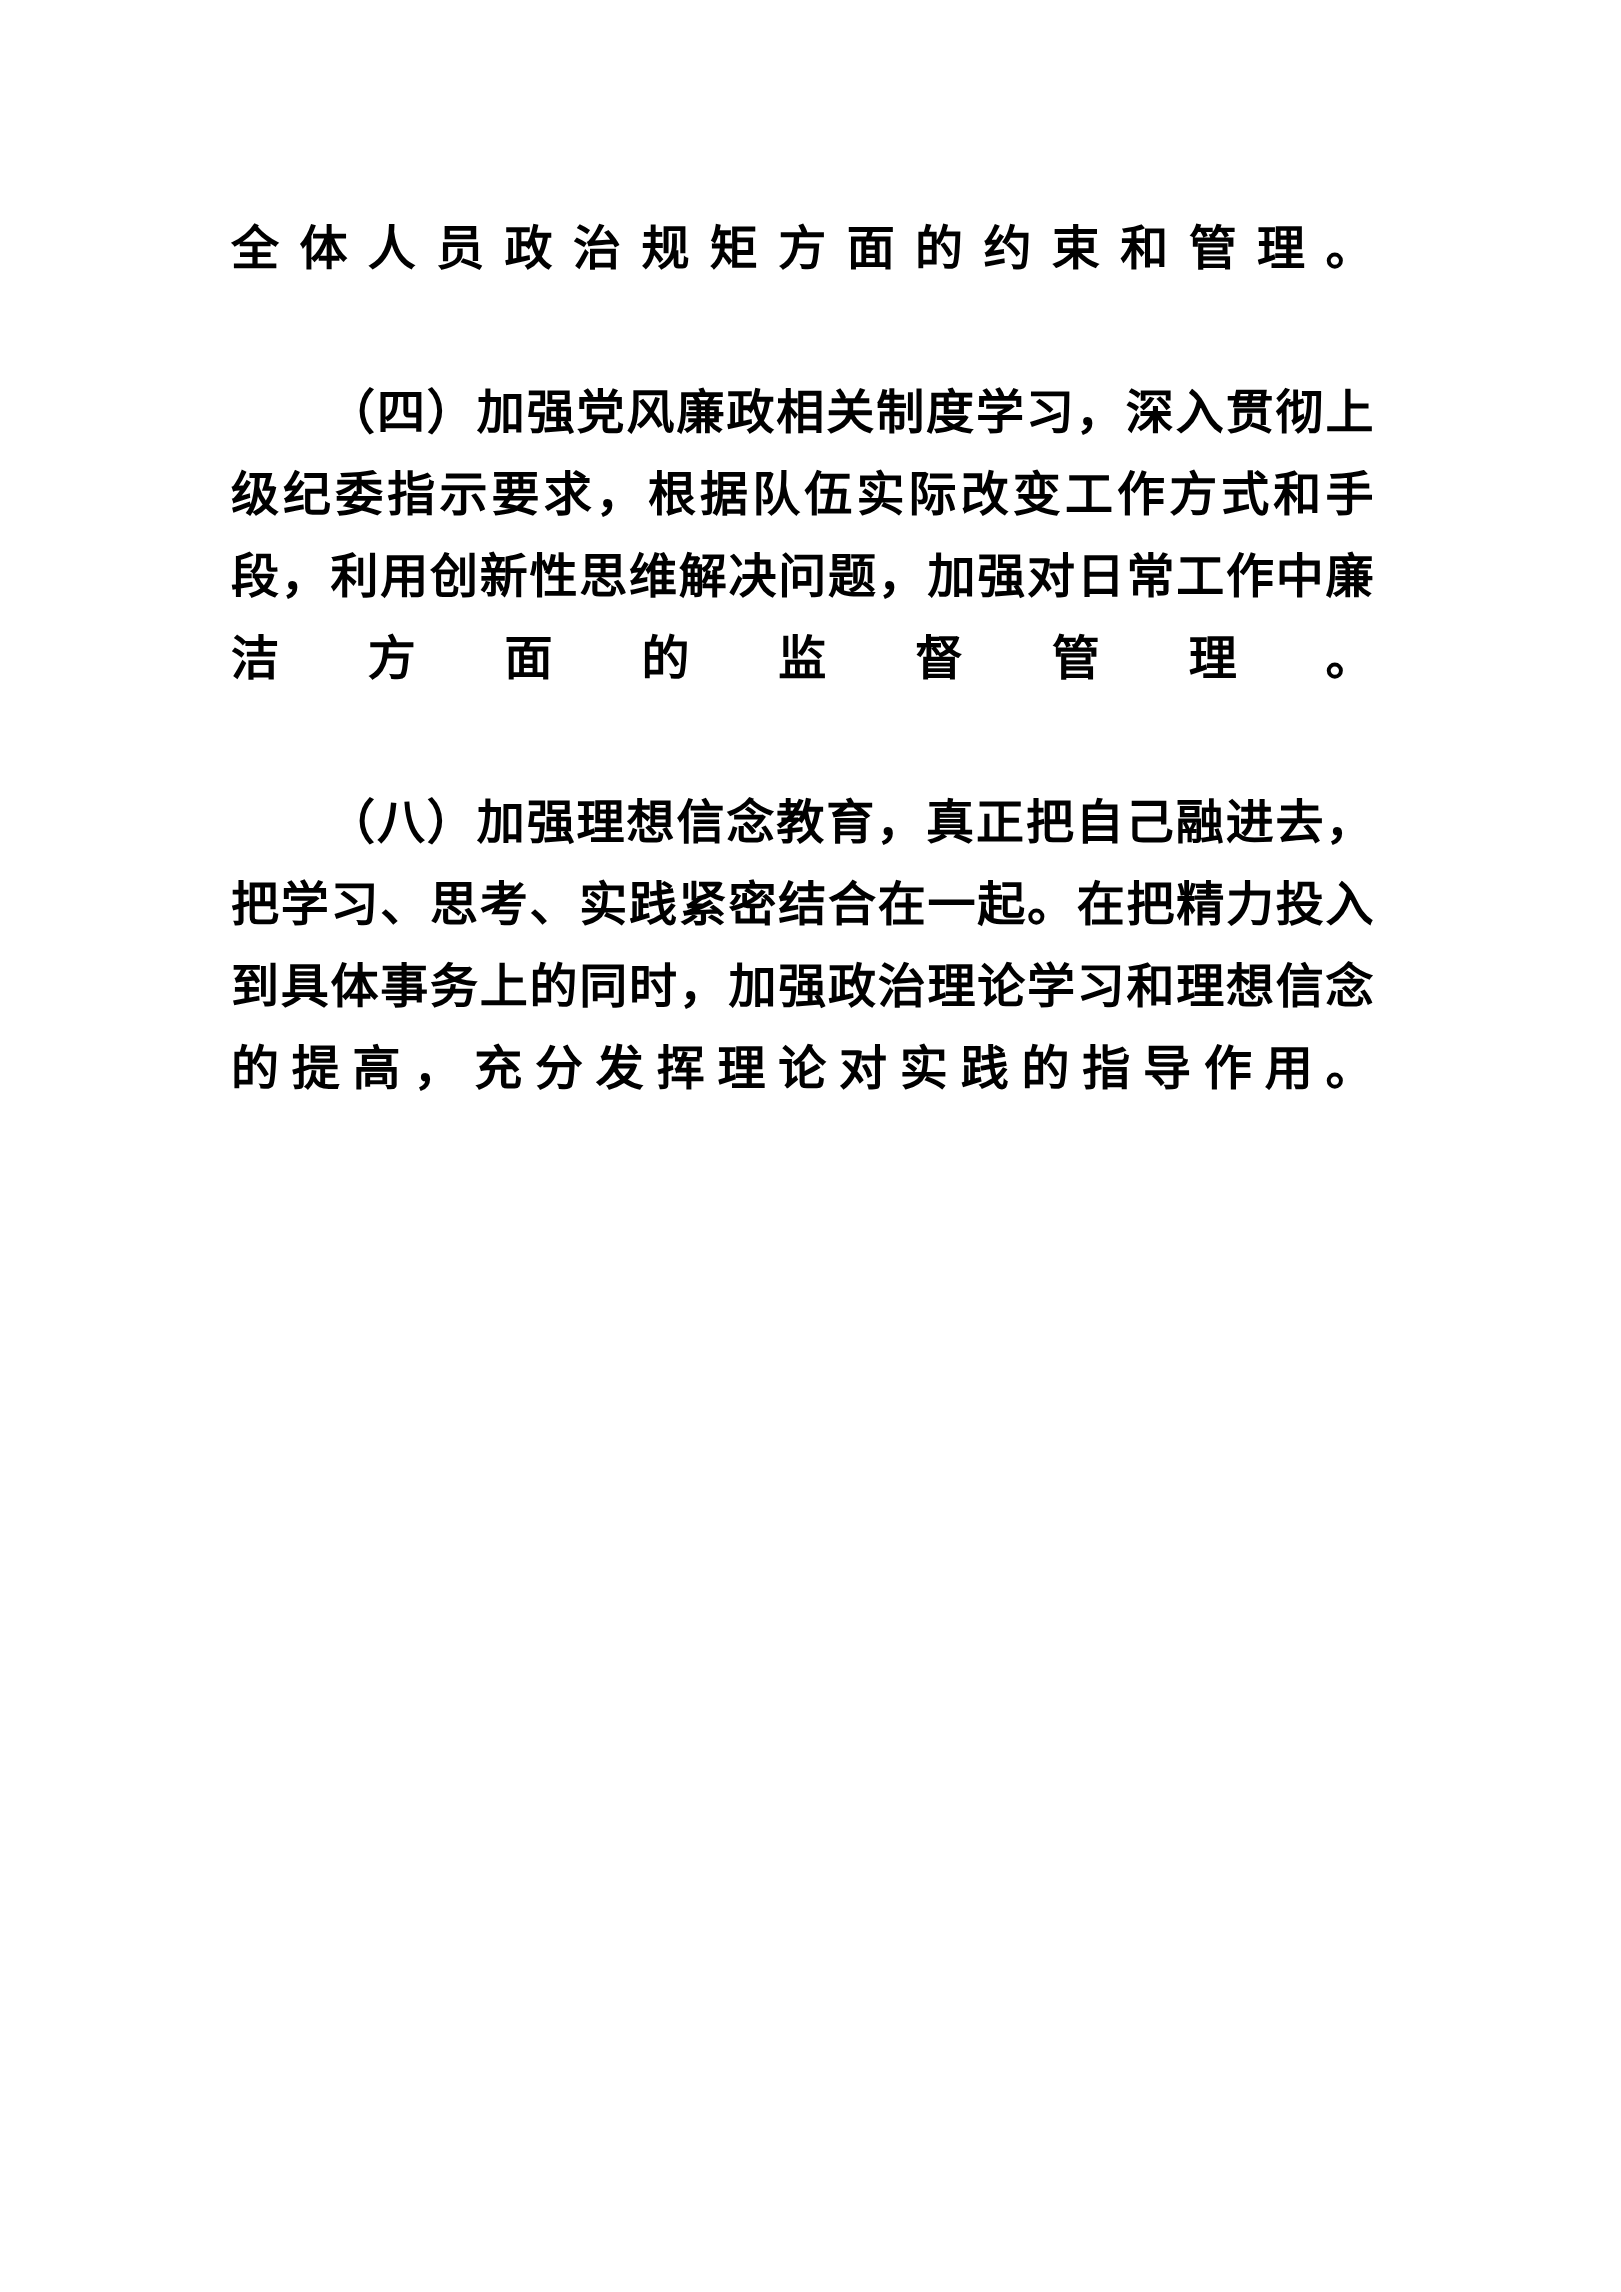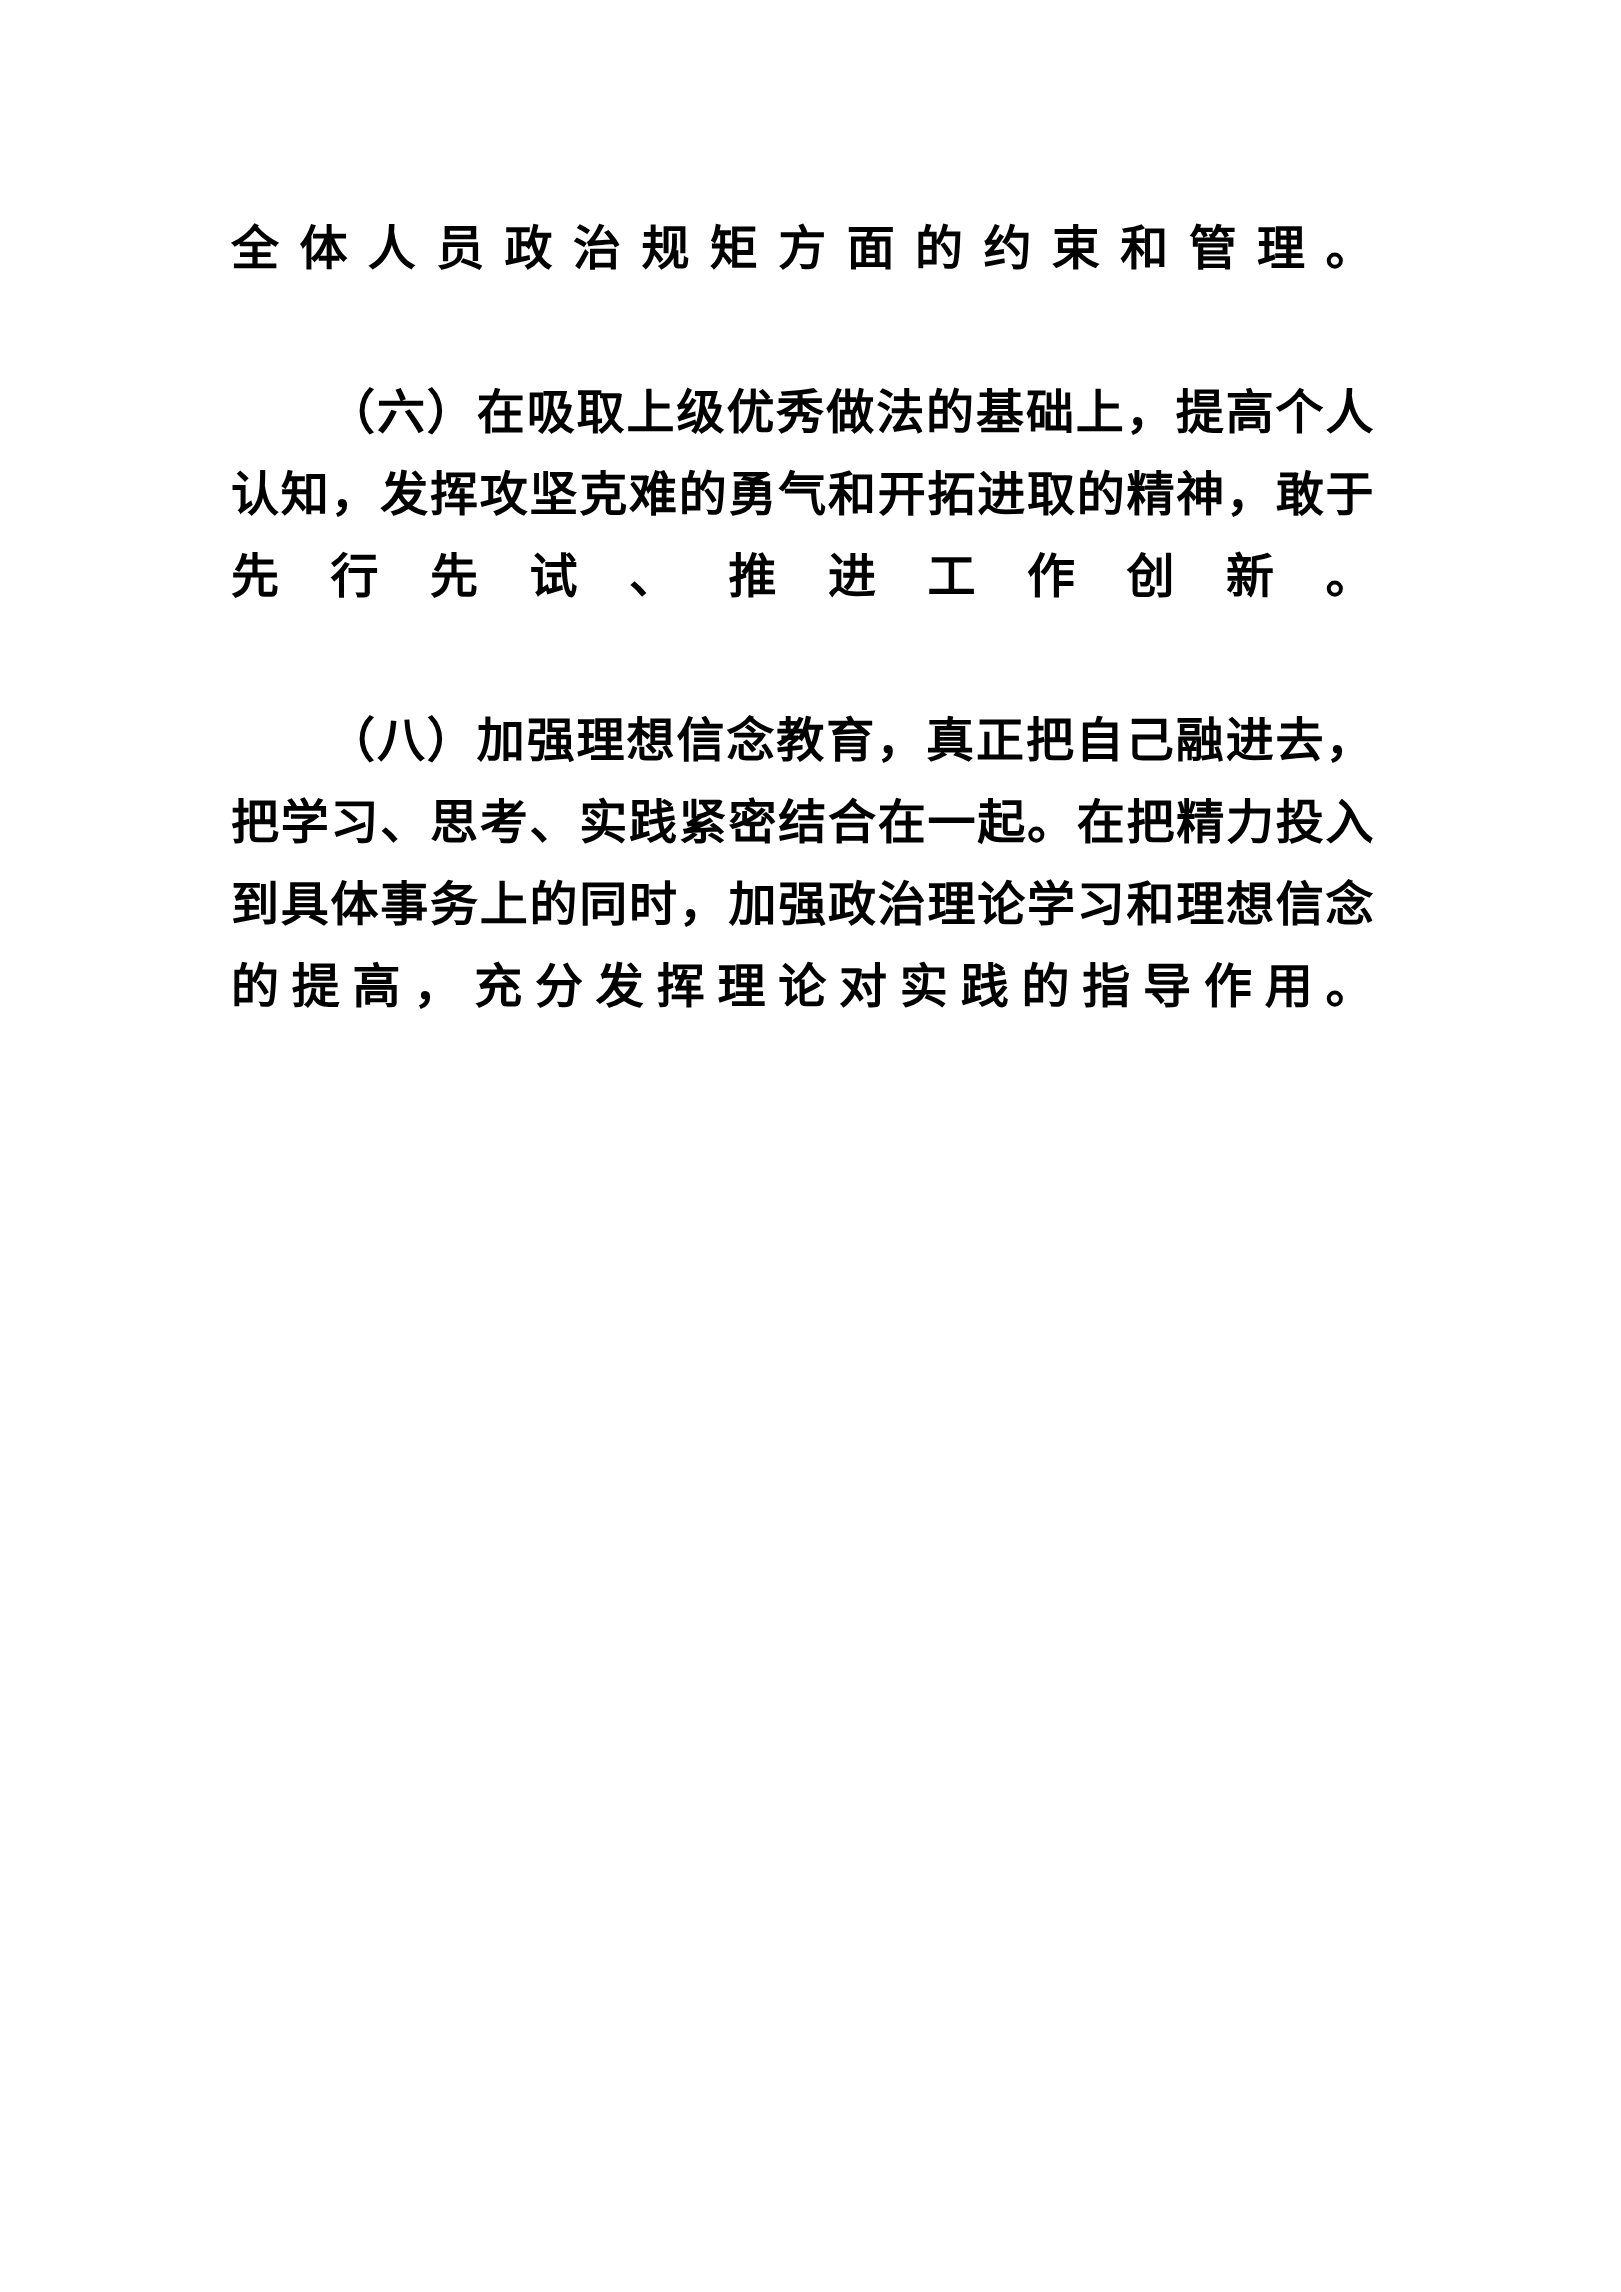--- a/index.html
+++ b/index.html
@@ -60,23 +60,23 @@
 </style>
 </head>
 <body>
 
 <div class="page">
 
   <div class="doc-body">
 
     <p class="para cont">全体人员政治规矩方面的约束和管理。</p>
 
+    <p class="para indent">（四）加强党风廉政相关制度学习，深入贯彻上级纪委指示要求，根据队伍实际改变工作方式和手段，利用创新性思维解决问题，加强对日常工作中廉洁方面的监督管理。</p>
 
 
-    <p class="para indent">（六）在吸取上级优秀做法的基础上，提高个人认知，发挥攻坚克难的勇气和开拓进取的精神，敢于先行先试、推进工作创新。</p>
 
 
     <p class="para indent">（八）加强理想信念教育，真正把自己融进去，把学习、思考、实践紧密结合在一起。在把精力投入到具体事务上的同时，加强政治理论学习和理想信念的提高，充分发挥理论对实践的指导作用。</p>
 
   </div>
 
 </div>
 
 
 </body></html>

